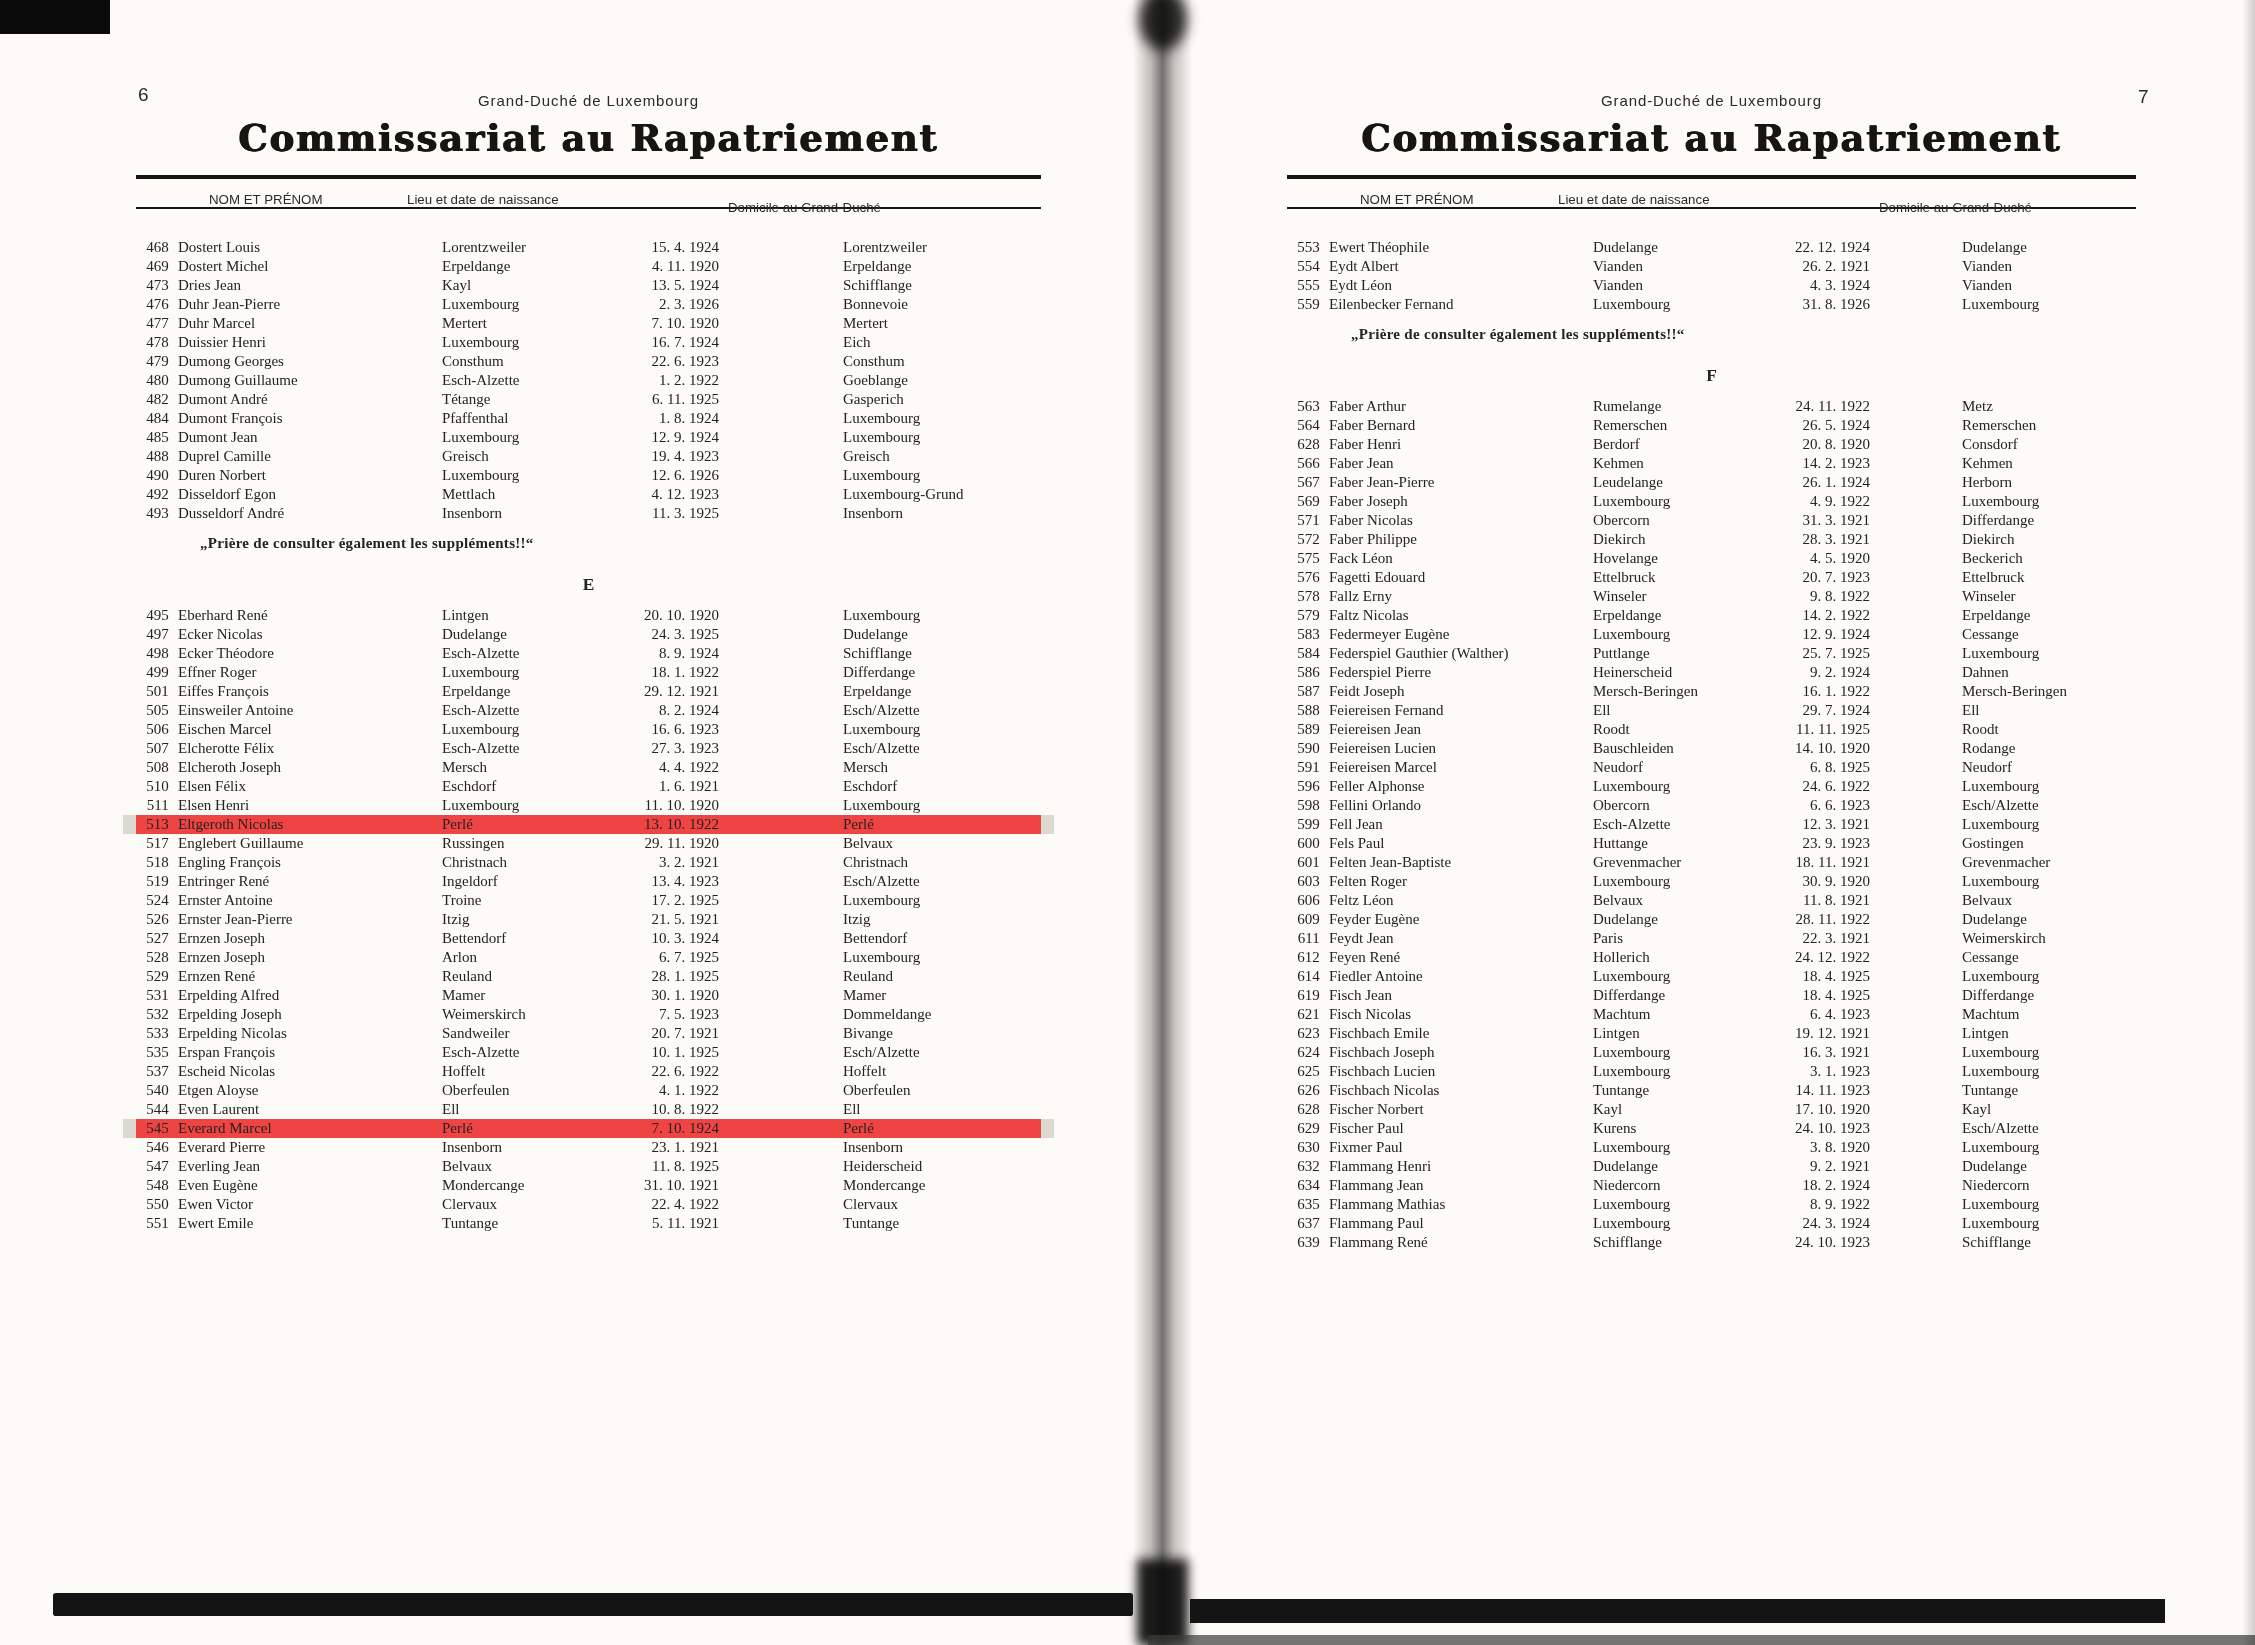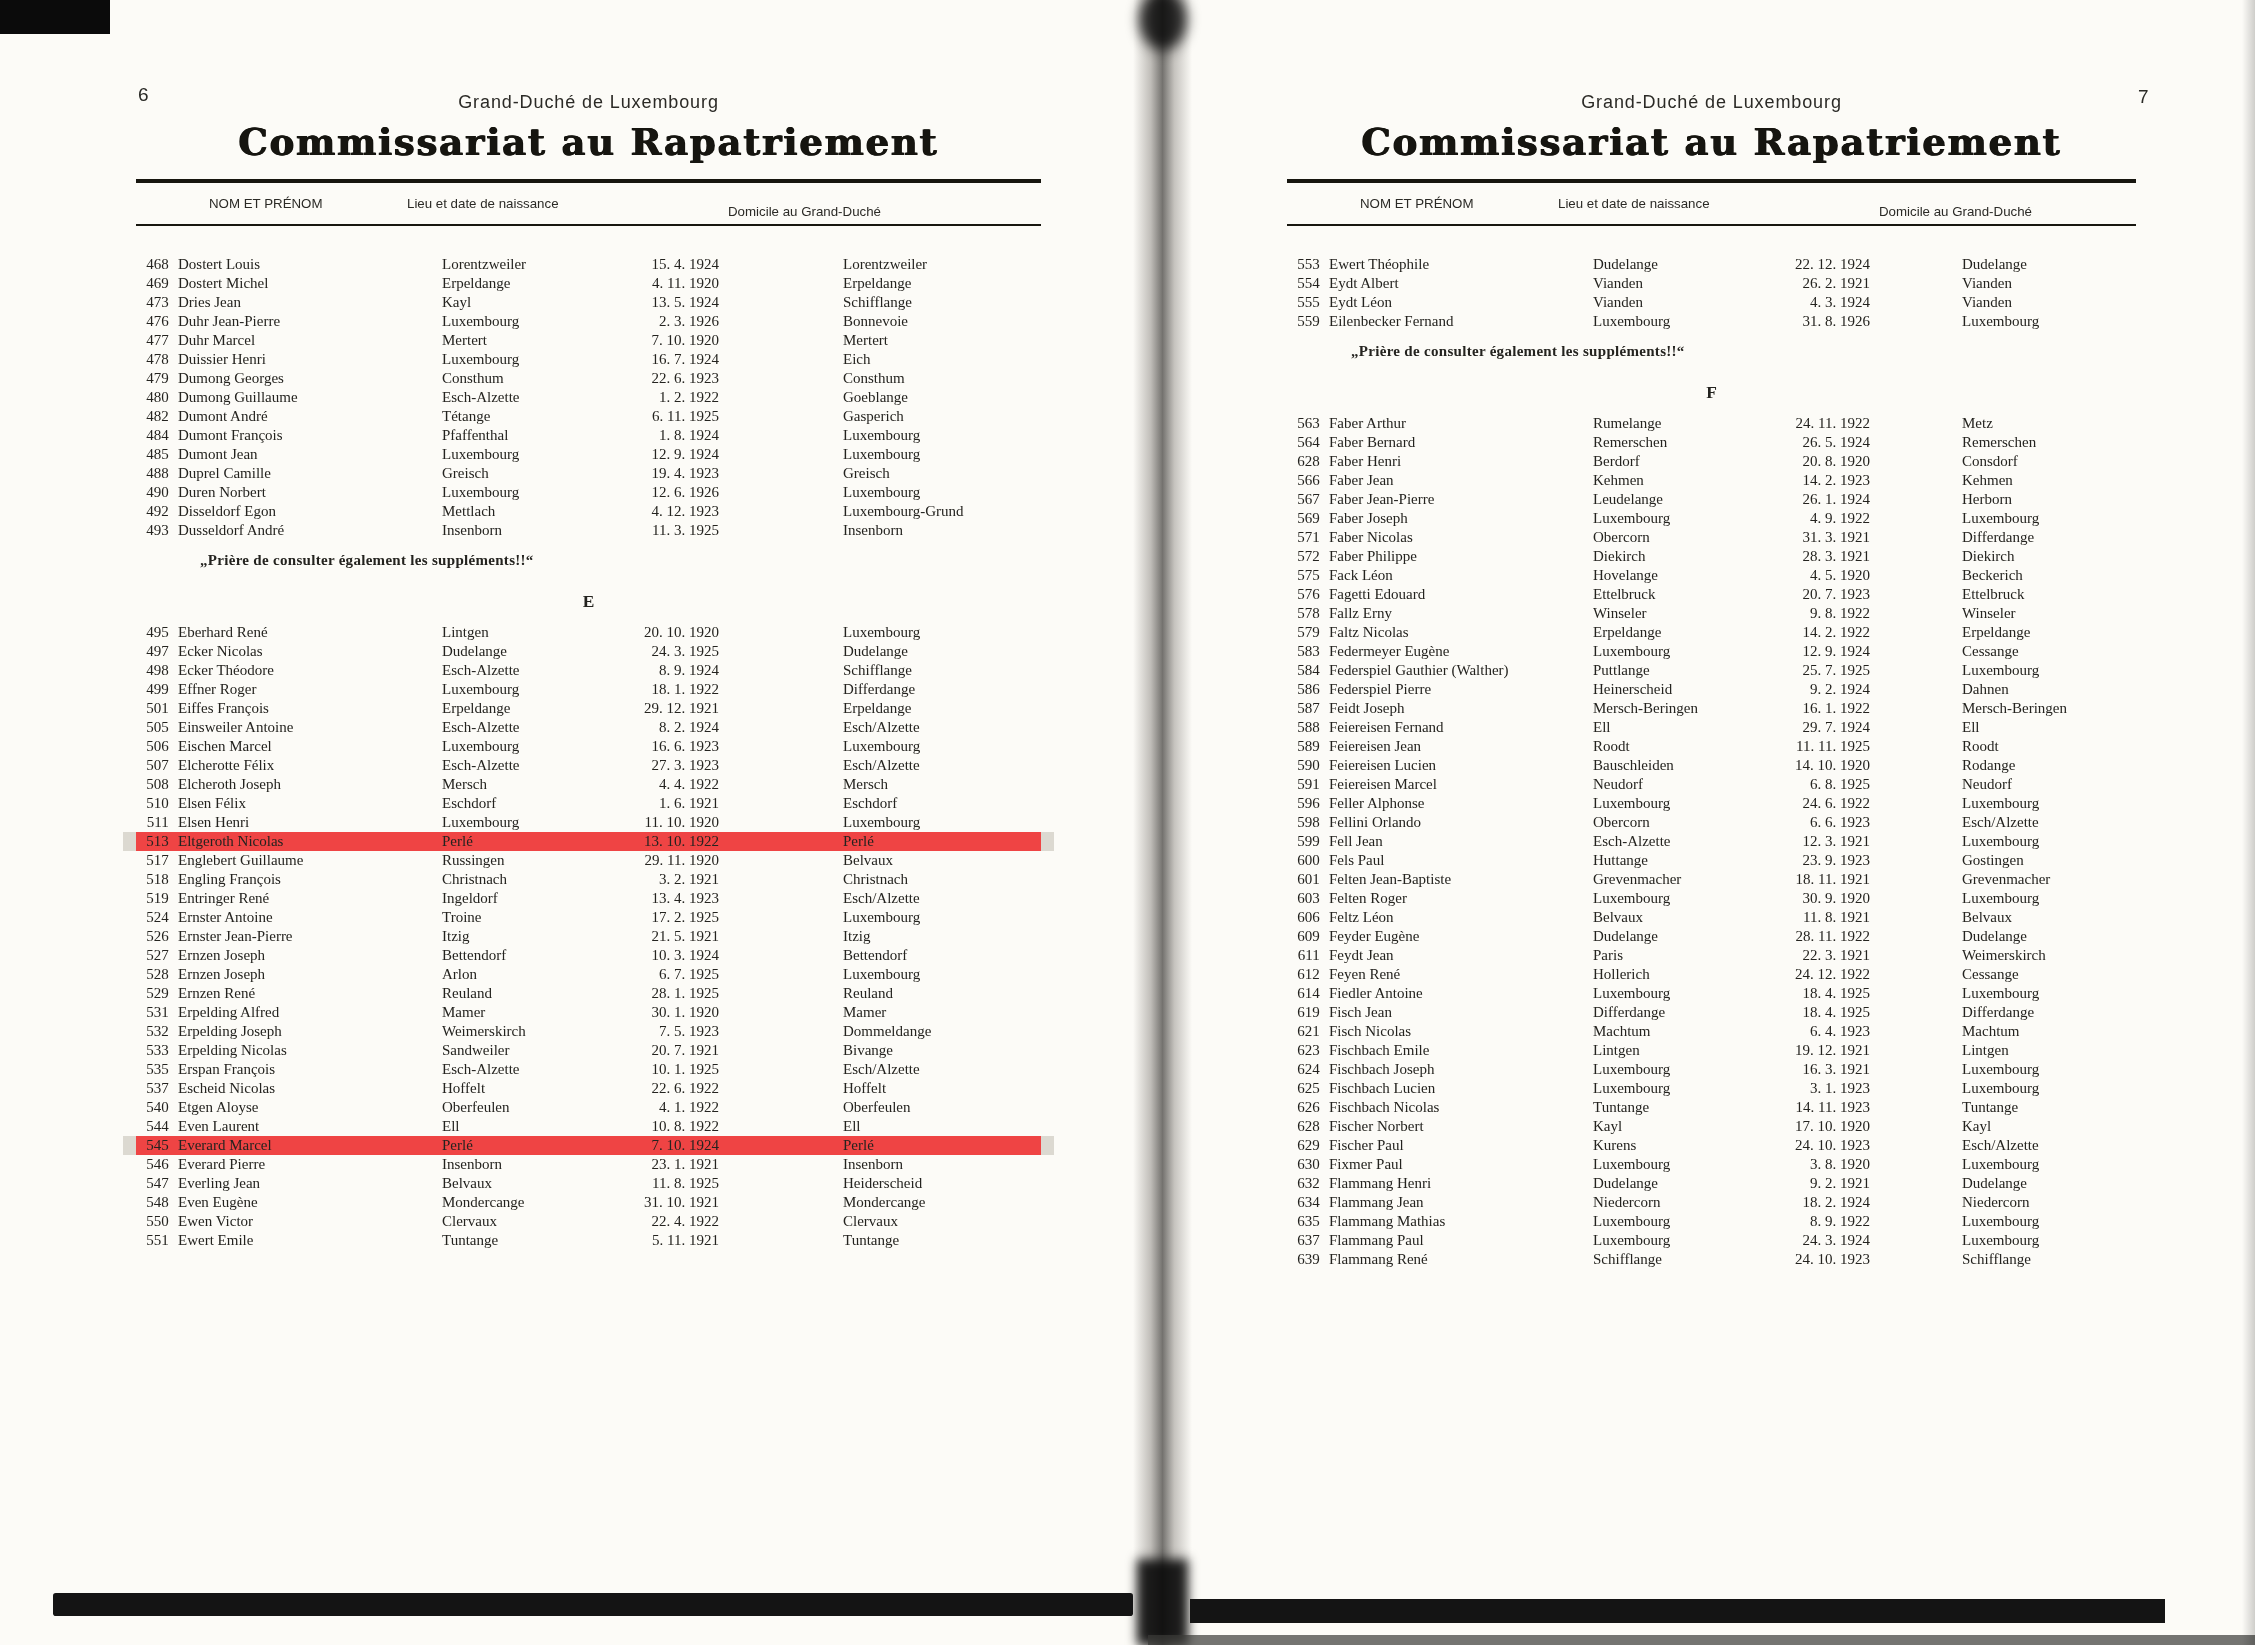--- a/index.html
+++ b/index.html
@@ -24,38 +24,38 @@
 
   
   .content { position:absolute; top:0; }
   .content-left  { left:136px;  width:905px; }
   .content-right { left:1287px; width:849px; }
 
   .head-line {
     margin-top:92px;
     text-align:center;
     font-family:"Liberation Sans", sans-serif;
-    font-size:18px; letter-spacing:0.9px; color:#2b2a26;
+    font-size:15px; letter-spacing:0.9px; color:#2b2a26;
   }
   .title {
     margin-top:7.3px;
     text-align:center;
     font-family:"DejaVu Serif", serif;
     font-weight:bold;
     font-size:37px;
     letter-spacing:1.8px;
     color:#161510;
     text-shadow:0.6px 0 0 #161510, -0.6px 0 0 #161510;
     white-space:nowrap;
   }
   .rule-thick { margin-top:14.7px; height:3.7px; background:#17160f; }
   .rule-thin  { height:2.8px; background:#17160f; }
 
   .col-head {
-    position:relative; height:41px;
+    position:relative; height:28px;
     font-family:"Liberation Sans", sans-serif;
     font-size:13.3px; color:#2b2a26;
   }
   .h { position:absolute; top:13px; white-space:nowrap; }
   .h-nom  { left:73px; }
   .h-lieu { left:271px; }
   .h-dom  { left:592px;margin-top:8px; }
 
   .sections { margin-top:28.5px; font-size:15px; }
   .row { display:flex; line-height:19px; white-space:nowrap; }

